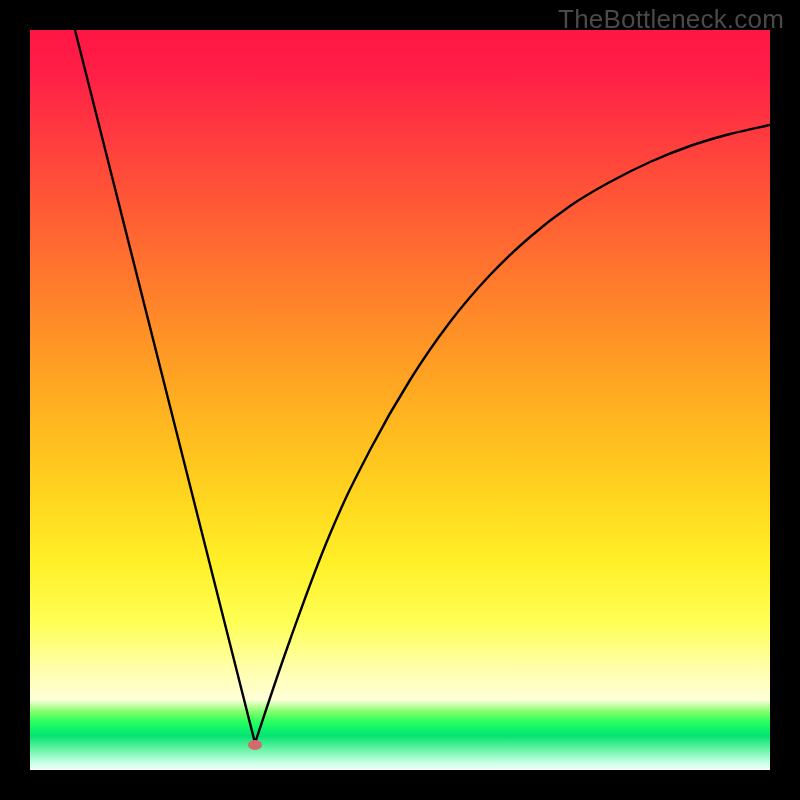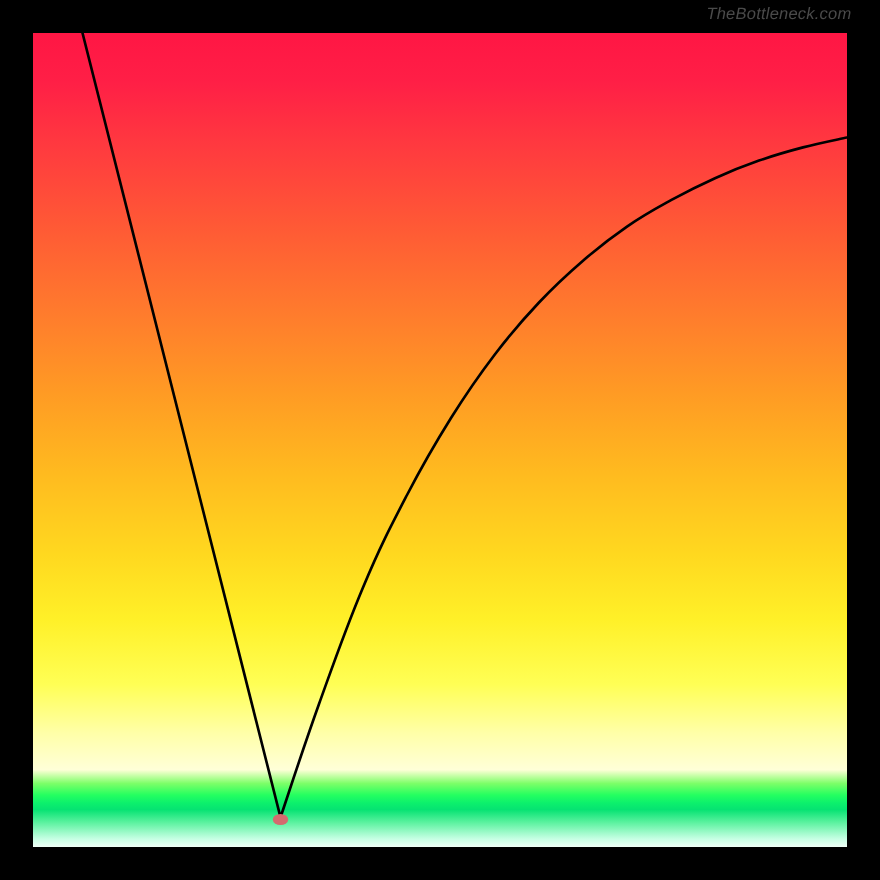--- a/index.html
+++ b/index.html
@@ -13,27 +13,26 @@
   }
   .frame {
     position: relative;
     width: 800px;
     height: 800px;
     background: #000;
   }
   .watermark {
     position: absolute;
     top: 4px;
-    right: 26px;
+    right: 16px;
     color: #4a4a4a;
-    font-size: 15px;
+    font-size: 26px;
     font-weight: 500;
     letter-spacing: 0.2px;
     user-select: none;
-    font-style: italic;
   }
   .plot {
     position: absolute;
     left: 30px;
     top: 30px;
     width: 740px;
     height: 740px;
     
     background: linear-gradient(
       to bottom,

